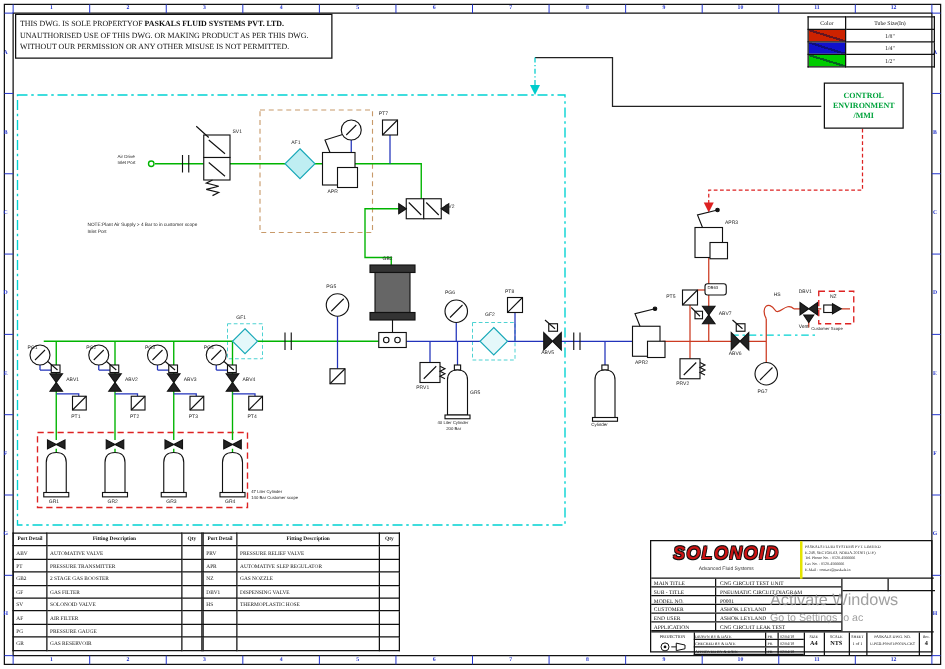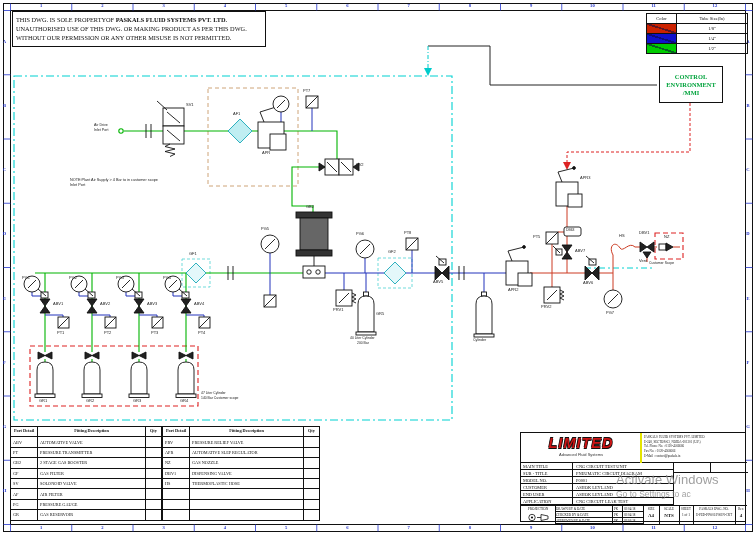--- a/index.html
+++ b/index.html
@@ -553,21 +553,21 @@
           <td class="col-port"></td>
           <td class=""></td>
           <td class="col-qty"></td>
         </tr>
       </tbody>
   </table>
 
   <div class="abs" id="title-block">
     <div class="abs" id="tb-top">
       <div class="abs" id="tb-logo">
-        <div id="logo-text">LIMITED</div>
+        <div id="logo-text">SOLONOID</div>
         <div id="logo-sub">Advanced Fluid Systems</div>
       </div>
       <div class="abs" id="tb-stripe"></div>
       <div class="abs" id="tb-address">
         <div>PASKALS FLUID SYSTEMS PVT. LIMITED</div>
         <div>E-248, SECTOR-63, NOIDA-201301 (U.P.)</div>
         <div>Tel. Phone No. : 0120-4566666</div>
         <div>Fax No. : 0120-4566666</div>
         <div>E-Mail : contact@paskals.in</div>
       </div>

